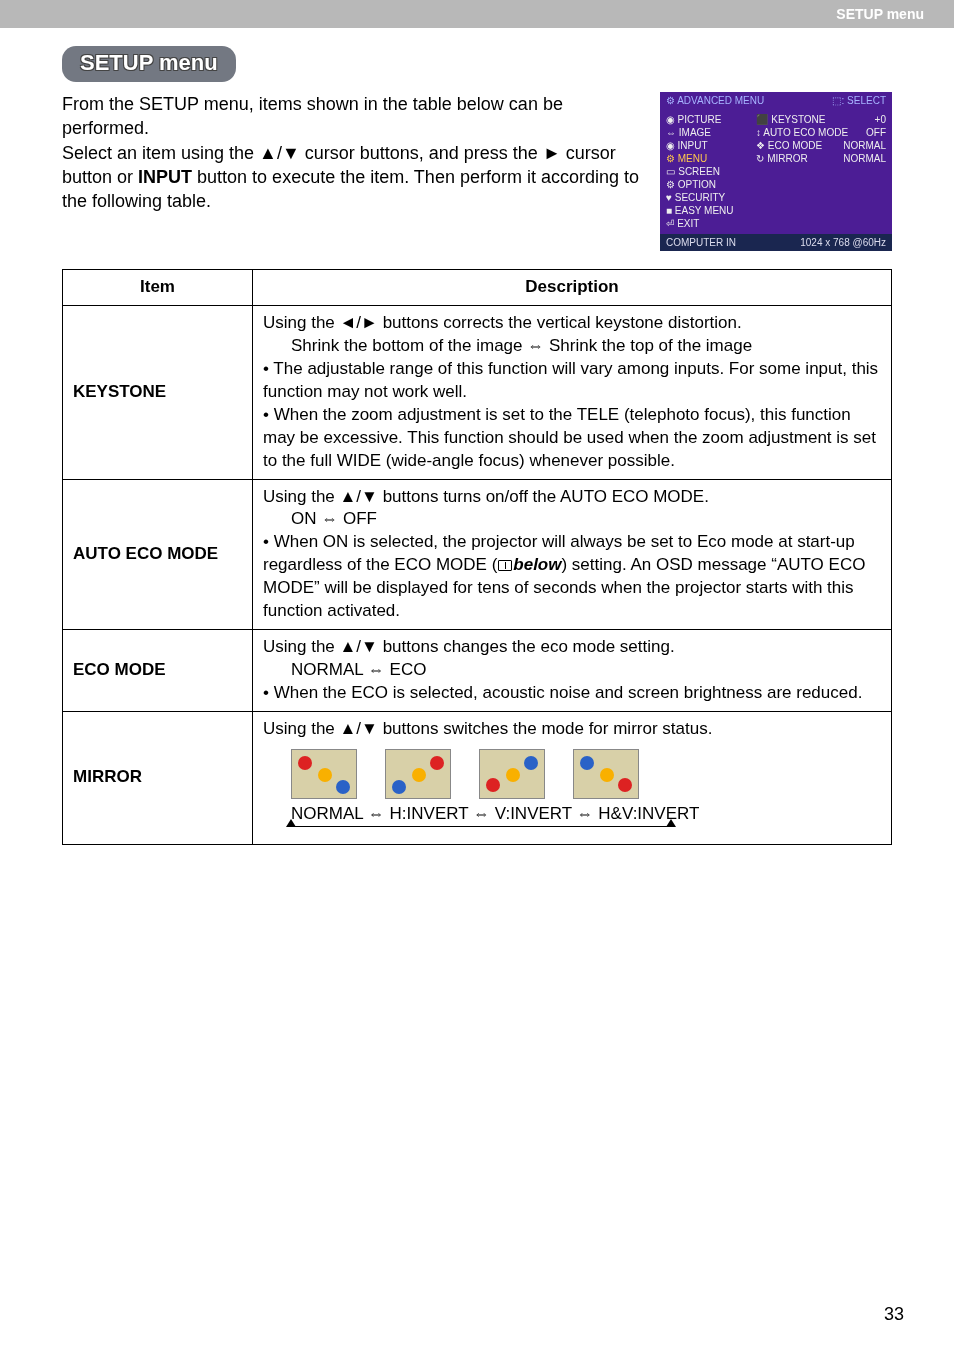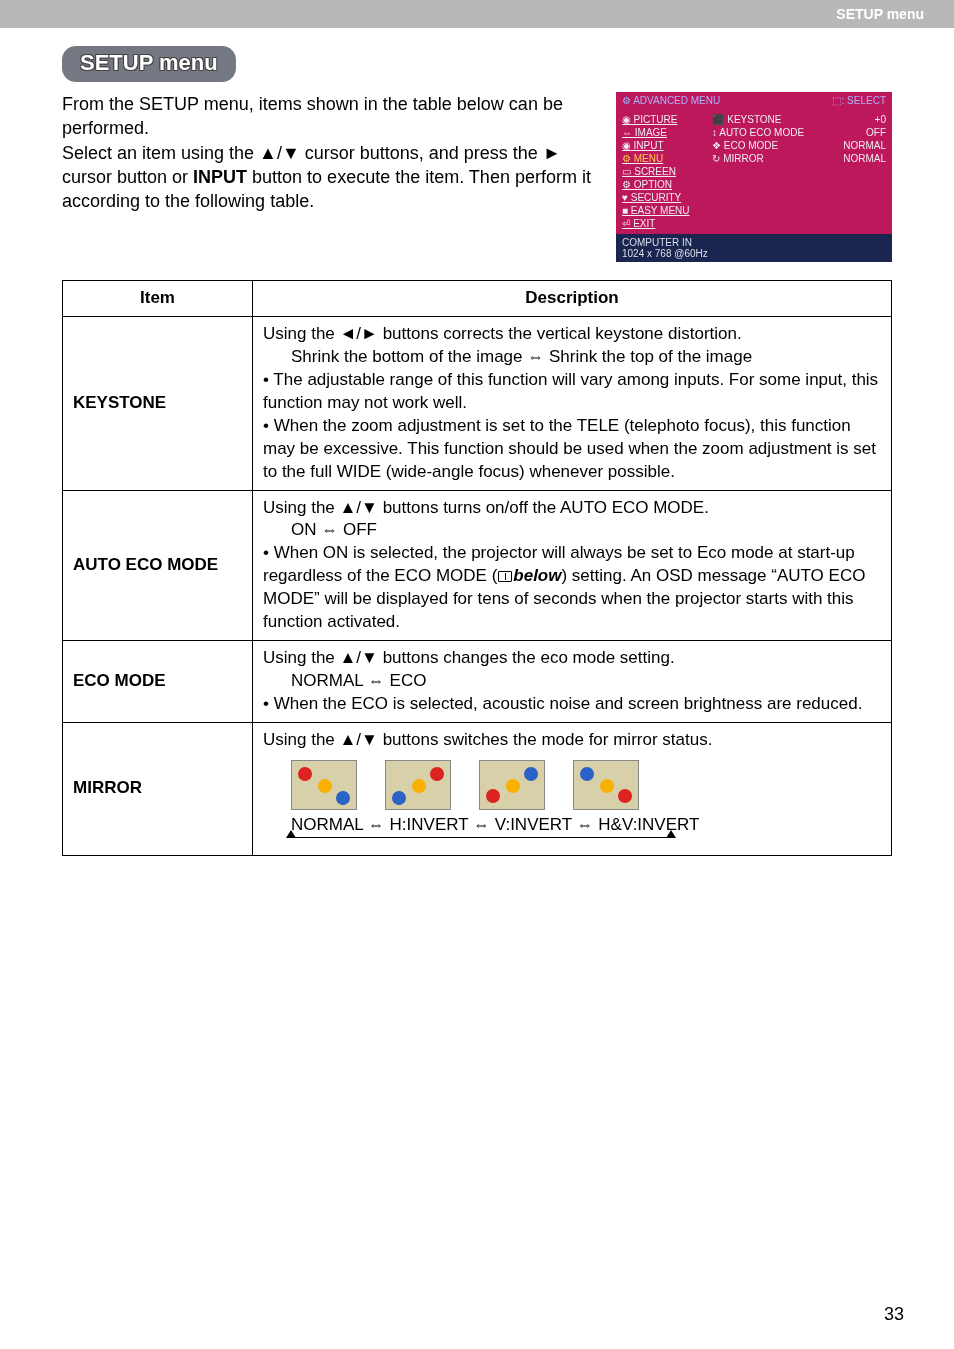--- a/index.html
+++ b/index.html
@@ -44,39 +44,39 @@
     display: flex;
     align-items: flex-start;
     gap: 20px;
   }
   .intro-text {
     flex: 1;
     font-size: 18px;
     line-height: 1.35;
   }
   .menu-screenshot {
-    width: 276px;
-    background: #be185d;
+    width: 232px;
+    background: #4c1d95;
     color: #eee;
     font-size: 10px;
     font-family: Arial, sans-serif;
   }
   .menu-top {
     display: flex;
     justify-content: space-between;
     color: #a7b4ff;
     padding: 3px 6px;
   }
   .menu-body { display: flex; }
-  .menu-left { width: 90px; padding: 4px 0 4px 6px; text-decoration: underline; }
+  .menu-left { width: 90px; padding: 4px 0 4px 6px; }
   .menu-left div { padding: 1px 0; }
   .menu-left .sel { color: #ffc84d; }
   .menu-right { flex:1; padding: 4px 6px; }
   .menu-right-row { display:flex; justify-content: space-between; padding:1px 0;align-items:flex-end; }
-  .menu-bottom { display:flex; justify-content: space-between; background:#1a2650; padding:3px 6px; color:#dde;flex-direction:column; }
+  .menu-bottom { display:flex; justify-content: space-between; background:#1a2650; padding:3px 6px; color:#dde; }
   table.desc {
     width: 100%;
     border-collapse: collapse;
     margin-top: 18px;
   }
   table.desc th, table.desc td {
     border: 1.5px solid #000;
     padding: 6px 10px;
     font-size: 17px;
     vertical-align: top;

